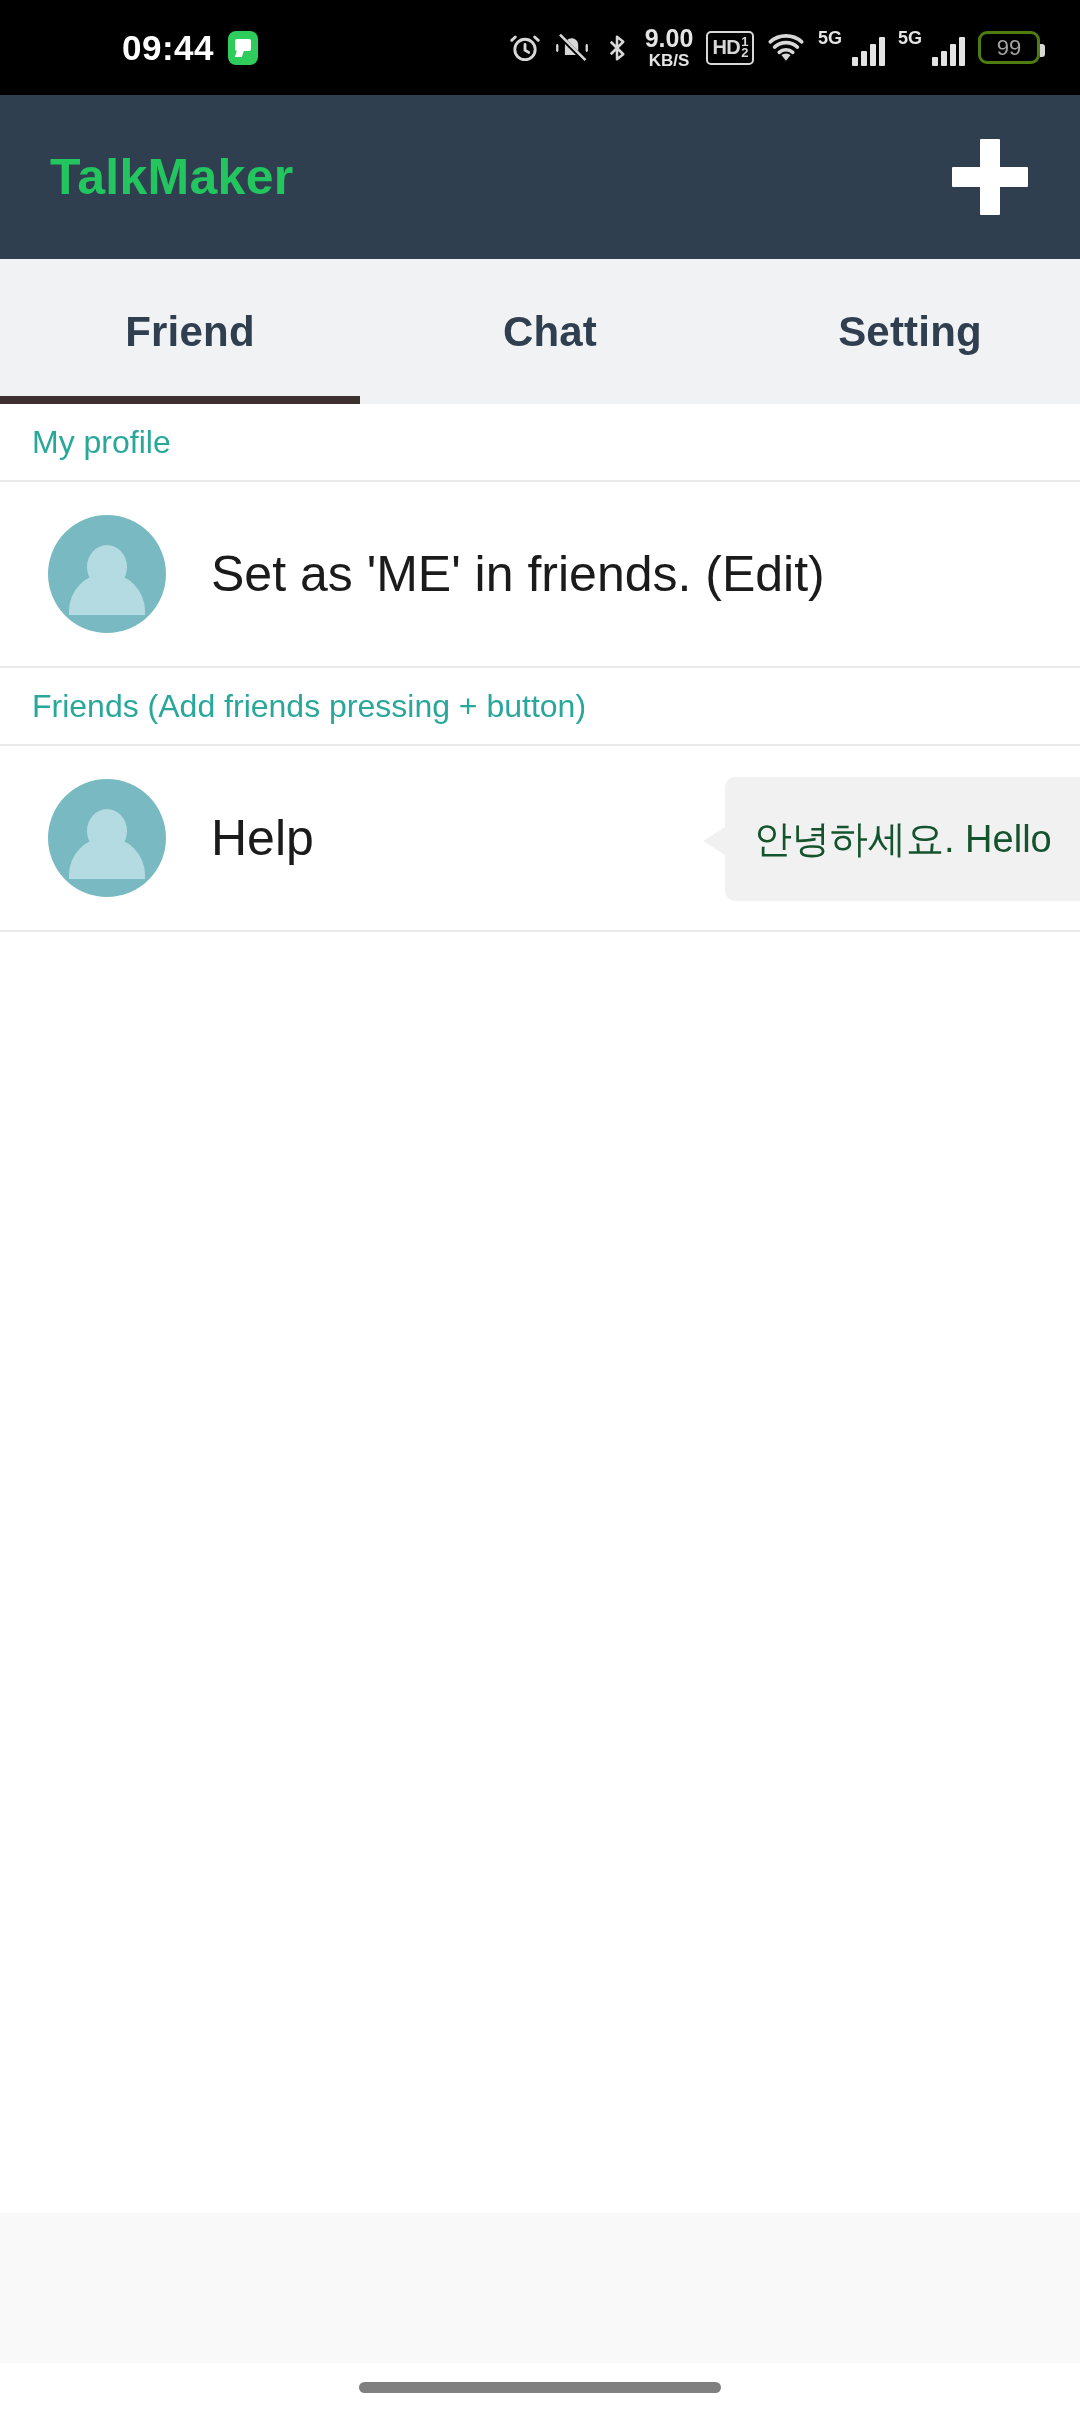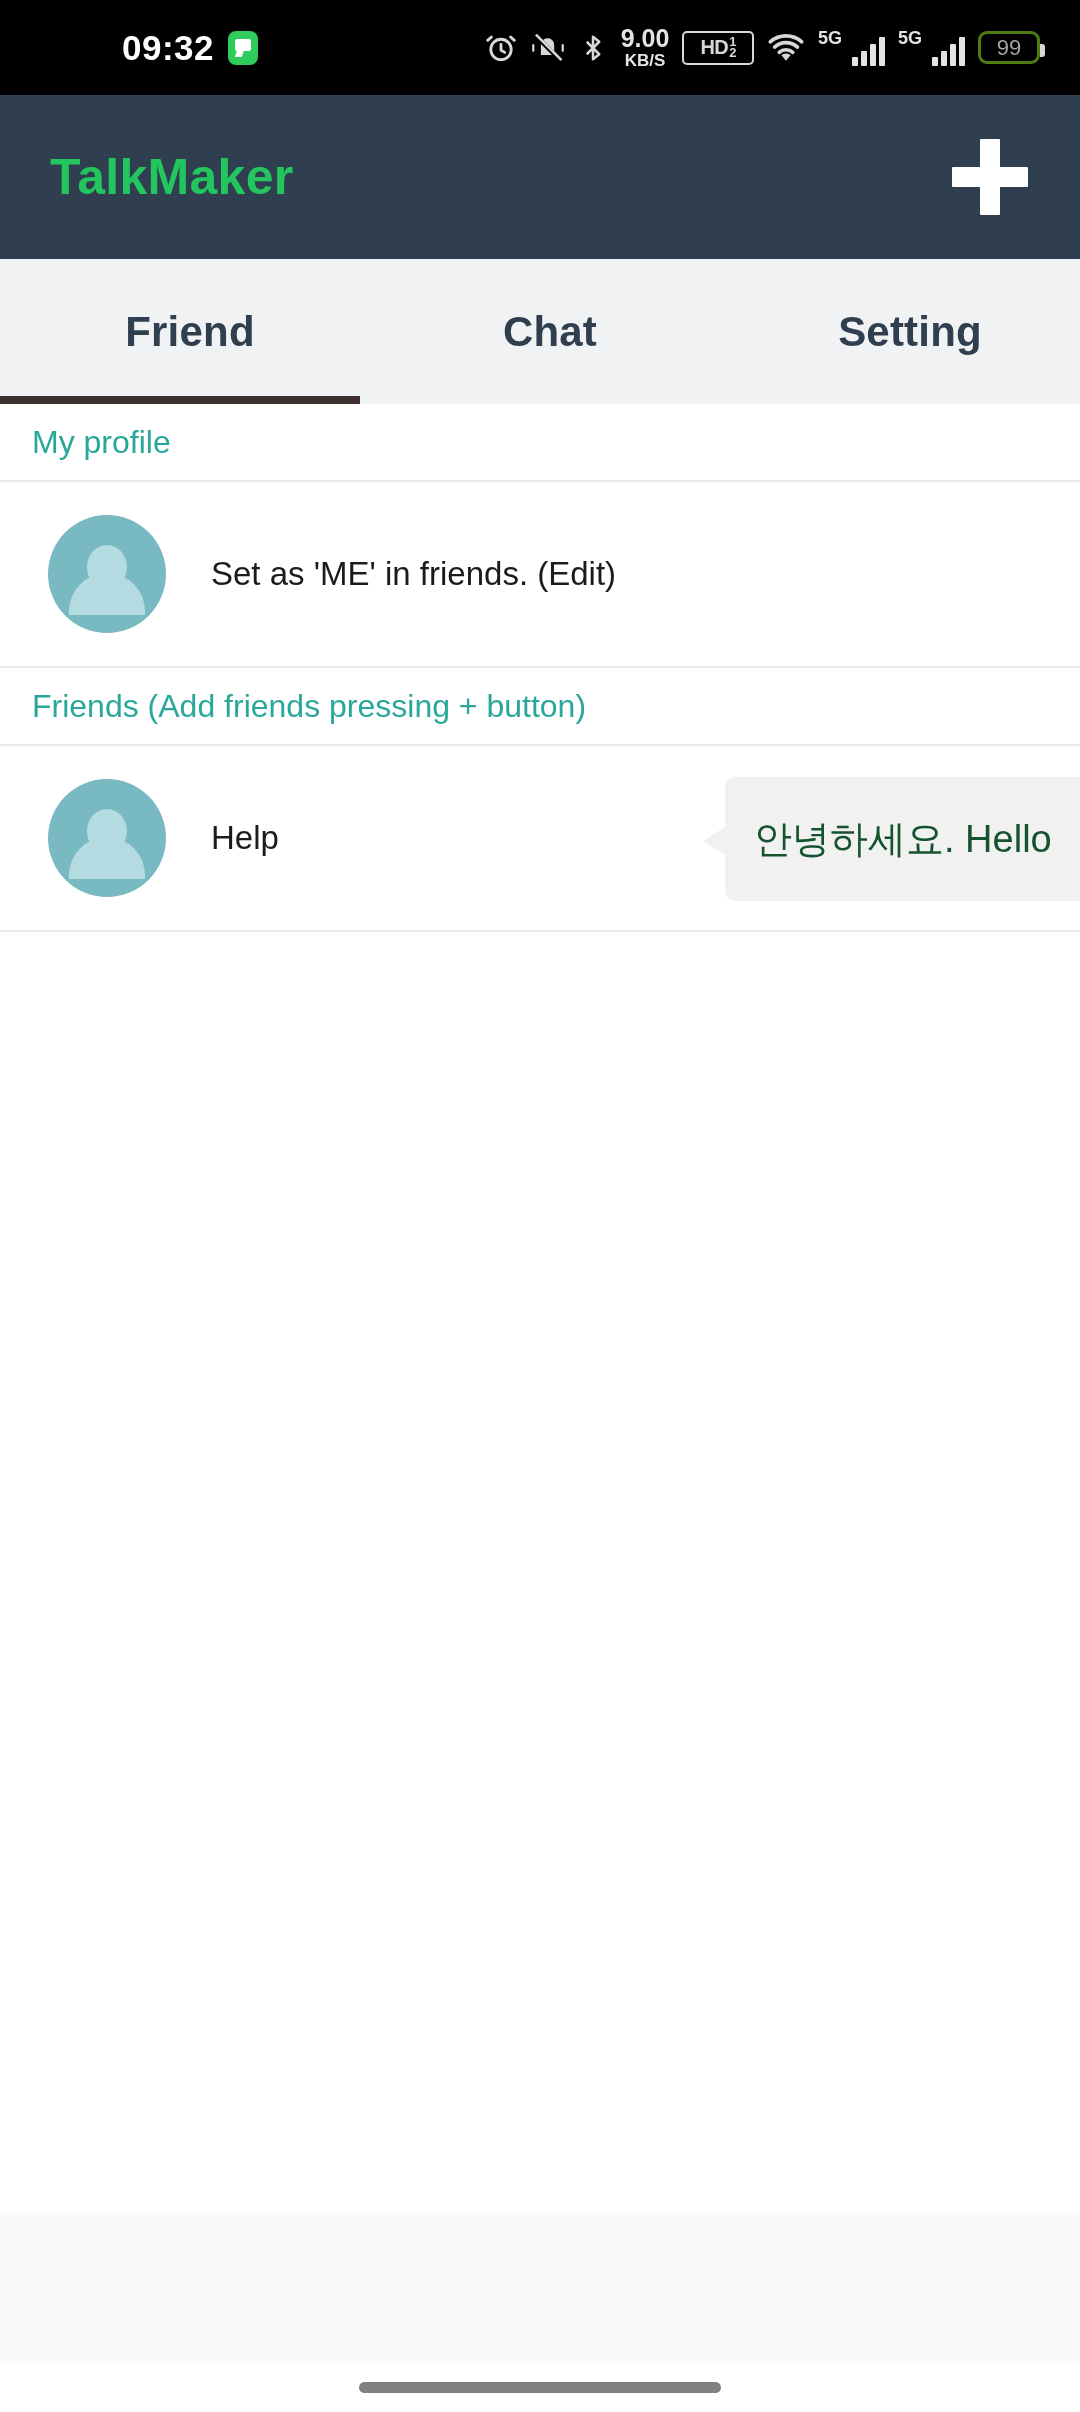--- a/index.html
+++ b/index.html
@@ -38,21 +38,21 @@
   .sb-ic{ fill:#d8d8d8; display:block; }
   .sb-kbs{
     display:flex; flex-direction:column; align-items:center;
     line-height:1; color:#e4e4e4;
   }
   .sb-kbs .v{ font-size:25px; font-weight:700; }
   .sb-kbs .u{ font-size:17px; font-weight:700; margin-top:1px; }
   .sb-hd{
     display:flex; align-items:center; justify-content:center;
     border:2.5px solid #d8d8d8; border-radius:5px;
-    padding:1px 16px; height:34px; color:#d8d8d8;
+    padding:1px 4px; height:34px; color:#d8d8d8;
     font-size:20px; font-weight:700; letter-spacing:-0.5px;
   }
   .sb-hd sub{ font-size:13px; vertical-align:sub; }
   .sb-hd sup{ font-size:13px; vertical-align:super; }
   .sig{ display:flex; align-items:flex-end; gap:3px; height:36px; position:relative; }
   .sig .g5{ font-size:18px; font-weight:700; color:#e4e4e4; position:absolute; top:-2px; left:0; }
   .sig .bars{ display:flex; align-items:flex-end; gap:3px; margin-left:34px; }
   .sig .bars i{ display:block; width:6px; background:#e4e4e4; border-radius:1px; }
   .sig .bars i:nth-child(1){ height:9px; }
   .sig .bars i:nth-child(2){ height:15px; }
@@ -133,21 +133,21 @@
     position:absolute; left:50%; transform:translateX(-50%);
     top:30px; width:40px; height:44px; border-radius:50%;
     background:#b4dbe1;
   }
   .avatar .body{
     position:absolute; left:50%; transform:translateX(-50%);
     bottom:18px; width:76px; height:42px;
     border-radius:40px 40px 0 0; background:#b4dbe1;
   }
   .row-label{
-    margin-left:45px; font-size:33px; color:#1b1b1b; white-space:nowrap;
+    margin-left:45px; font-size:50px; color:#1b1b1b; white-space:nowrap;
   }
 
   
   .bubble{
     position:absolute; left:725px; top:31px;
     height:124px; width:400px;
     background:#f1f1f1; border-radius:10px;
     display:flex; align-items:center;
   }
   .bubble::before{
@@ -178,21 +178,21 @@
   }
   .content{ position:absolute; top:404px; left:0; width:1080px; }
 </style>
 </head>
 <body>
 
 <div class="phone">
 
   <div class="statusbar">
     <div class="sb-left">
-      <div class="sb-time">09:32</div>
+      <div class="sb-time">09:44</div>
       <div class="sb-msg-icon"></div>
     </div>
     <div class="sb-right">
       <svg class="sb-ic" width="34" height="34" viewBox="0 0 24 24">
         <circle cx="12" cy="13" r="7.2" fill="none" stroke="#d8d8d8" stroke-width="2"></circle>
         <path d="M12 9.5v4l2.6 1.6" fill="none" stroke="#d8d8d8" stroke-width="2" stroke-linecap="round"></path>
         <path d="M5.2 4.2L2.6 6.6M18.8 4.2l2.6 2.4" fill="none" stroke="#d8d8d8" stroke-width="2" stroke-linecap="round"></path>
       </svg>
       <svg class="sb-ic" width="34" height="34" viewBox="0 0 24 24">
         <path d="M7 17h11l-1.6-2.2V10c0-2.6-1.7-4.6-4.2-4.9-2.8-.3-5.2 1.9-5.2 4.7v4.3z" fill="#d8d8d8"></path>

